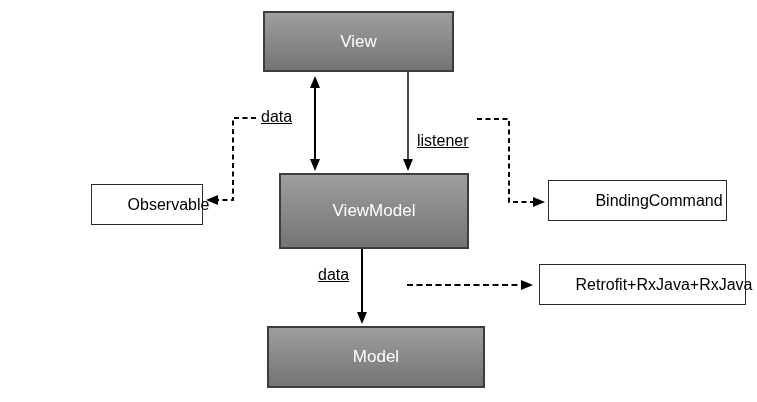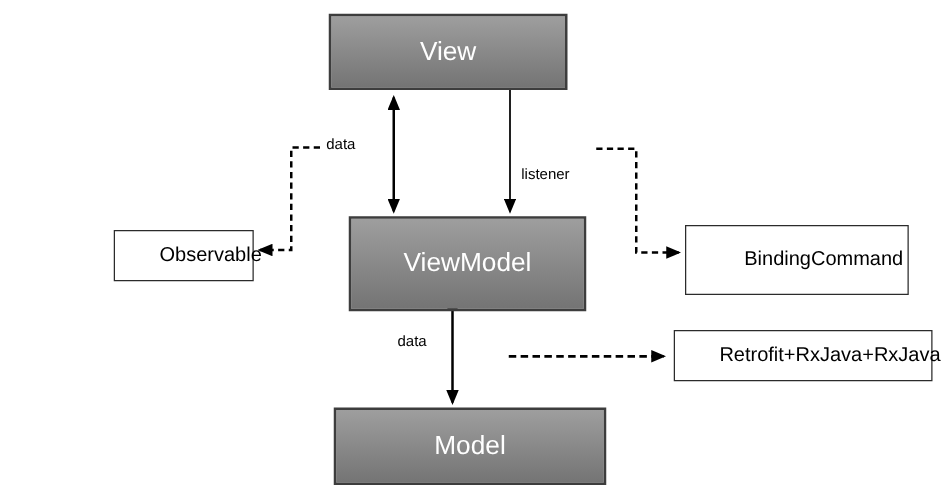--- a/index.html
+++ b/index.html
@@ -18,21 +18,21 @@
     pointer-events: none;
   }
   .gray-node {
     position: absolute;
     display: flex;
     align-items: center;
     justify-content: center;
     background: linear-gradient(180deg, var(--node-fill-top, #9e9e9e), var(--node-fill-bottom, #747474));
     border: 2px solid var(--node-border, #3d3d3d);
     color: var(--node-text, #fff);
-    font-size: 21px;
+    font-size: 17px;
     box-sizing: border-box;
     text-align: center;
   }
   #node-view      { left: 263px; top: 11px;  width: 191px; height: 61px; }
   #node-viewmodel { left: 267px; top: 173px; width: 190px; height: 76px; margin-left: 12px; }
   #node-model     { left: 267px; top: 326px; width: 218px; height: 62px; }
 
   .plain-node {
     position: absolute;
     display: flex;
@@ -41,28 +41,29 @@
     background: var(--plain-node-fill, #fff);
     border: 1px solid var(--plain-node-border, #2b2b2b);
     color: var(--plain-node-text, #000);
     font-size: 16px;
     box-sizing: border-box;
     text-align: center;
     white-space: nowrap;
     padding-left: 43px;
   }
   #node-observable     { left: 91px;  top: 184px; width: 112px; height: 41px; }
-  #node-bindingcommand { left: 548px; top: 180px; width: 179px; height: 56px; }
+  #node-bindingcommand { left: 548px; top: 180px; width: 179px; height: 41px; }
   #node-retrofit       { left: 539px; top: 264px; width: 207px; height: 41px; }
 
   .edge-label {
     position: absolute;
-    font-size: 12px;
+    font-size: 16px;
     color: var(--label-text, #000);
     white-space: nowrap;
+    text-decoration: underline;
   }
   #label-data-top    { left: 261px; top: 108px; }
   #label-listener    { left: 417px; top: 108px; margin-top: 24px; }
   #label-data-bottom { left: 318px; top: 266px; }
 
   .wires line, .wires path.connector { stroke: var(--arrow-color, #000); fill: none; }
   #ah path { fill: var(--arrow-color, #000); }
 </style>
 </head>
 <body>

